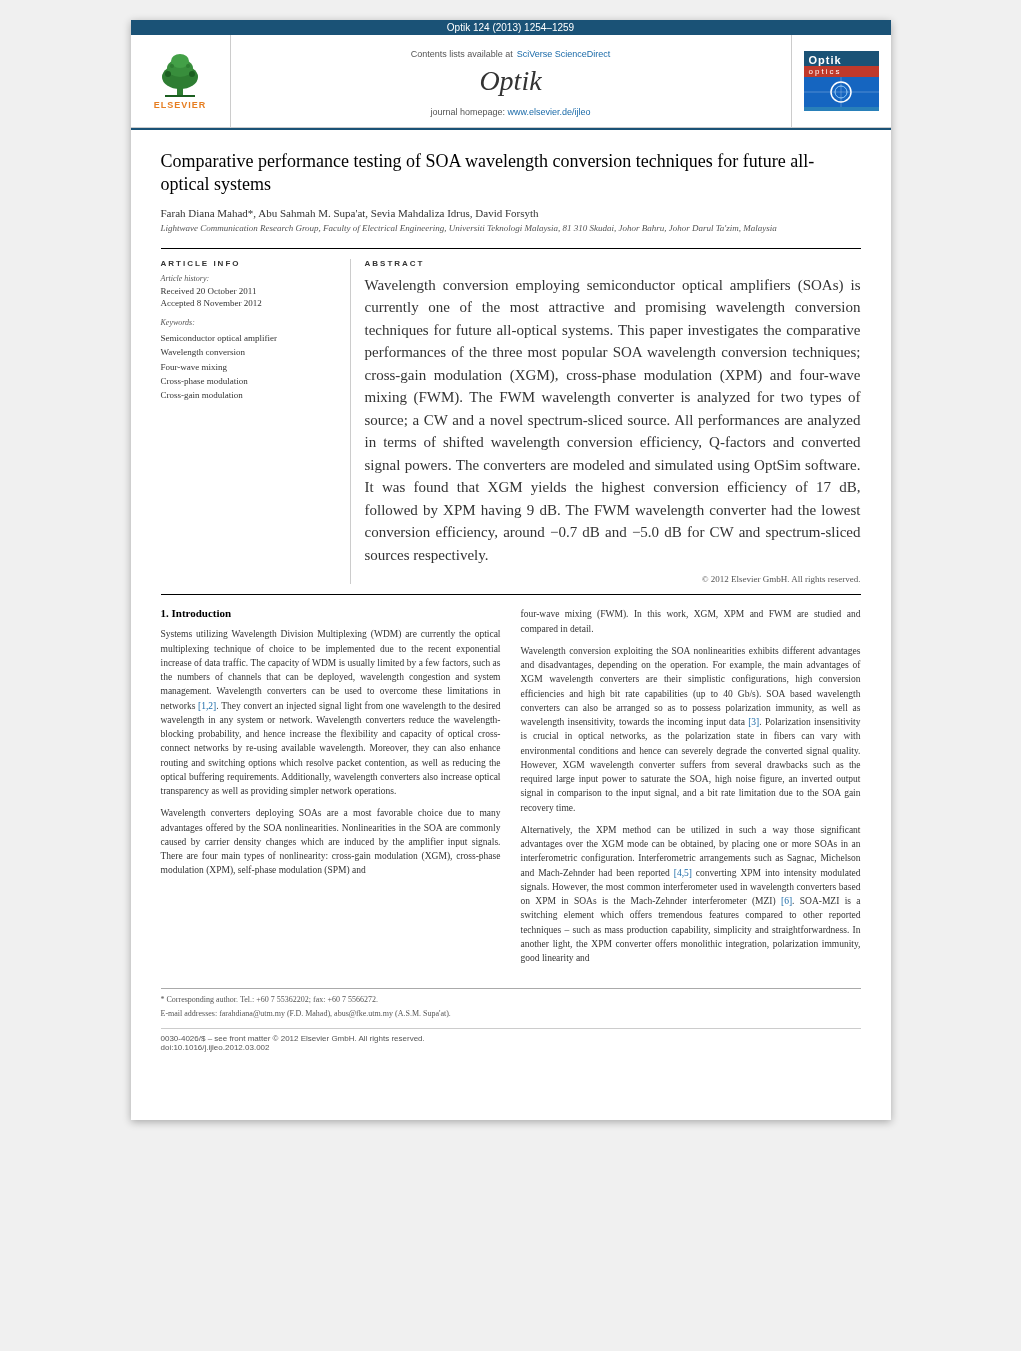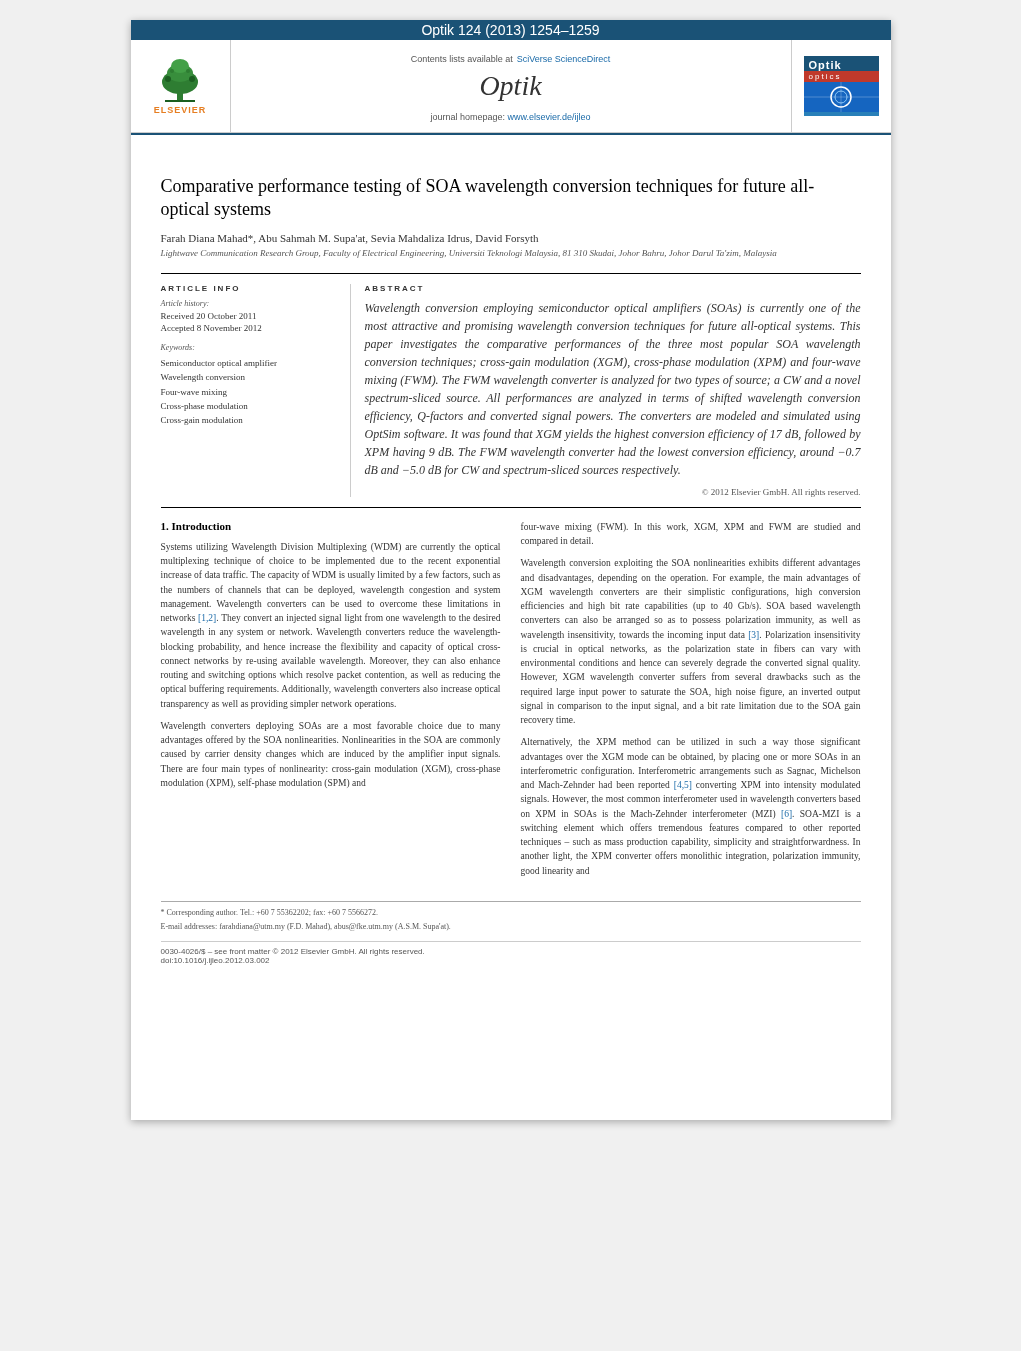--- a/index.html
+++ b/index.html
@@ -21,21 +21,21 @@
     
     .journal-header {
       background: #fff;
       border-bottom: 2px solid #1a5276;
       padding: 0;
     }
     .header-top {
       background: #1a5276;
       color: #fff;
       text-align: center;
-      font-size: 14px;
+      font-size: 10px;
       padding: 2px 0;
       font-family: Arial, sans-serif;
     }
     .header-main {
       display: flex;
       align-items: stretch;
       border-bottom: 1px solid #ccc;
     }
     .elsevier-logo {
       width: 100px;
@@ -123,21 +123,20 @@
       letter-spacing: 2px;
     }
     .optik-logo-img {
       flex: 1;
       background: #2980b9;
       position: relative;
     }
     
     .article-content {
       padding: 20px 30px;
-      margin-top: 20px;
     }
     .article-title {
       font-size: 18px;
       font-family: 'Times New Roman', serif;
       color: #000;
       margin-bottom: 10px;
       line-height: 1.3;
     }
     .article-authors {
       font-size: 11px;
@@ -199,26 +198,25 @@
       margin-top: 10px;
       margin-bottom: 4px;
     }
     .keyword-item {
       font-size: 9px;
       color: #333;
       font-family: 'Times New Roman', serif;
       line-height: 1.6;
     }
     .abstract-text {
-      font-size: 12px;
+      font-size: 15px;
       color: #333;
       font-family: 'Times New Roman', serif;
       line-height: 1.5;
       text-align: justify;
-      font-style: italic;
     }
     .copyright-text {
       font-size: 9px;
       color: #555;
       font-family: 'Times New Roman', serif;
       text-align: right;
       margin-top: 8px;
     }
     
     .body-content {

